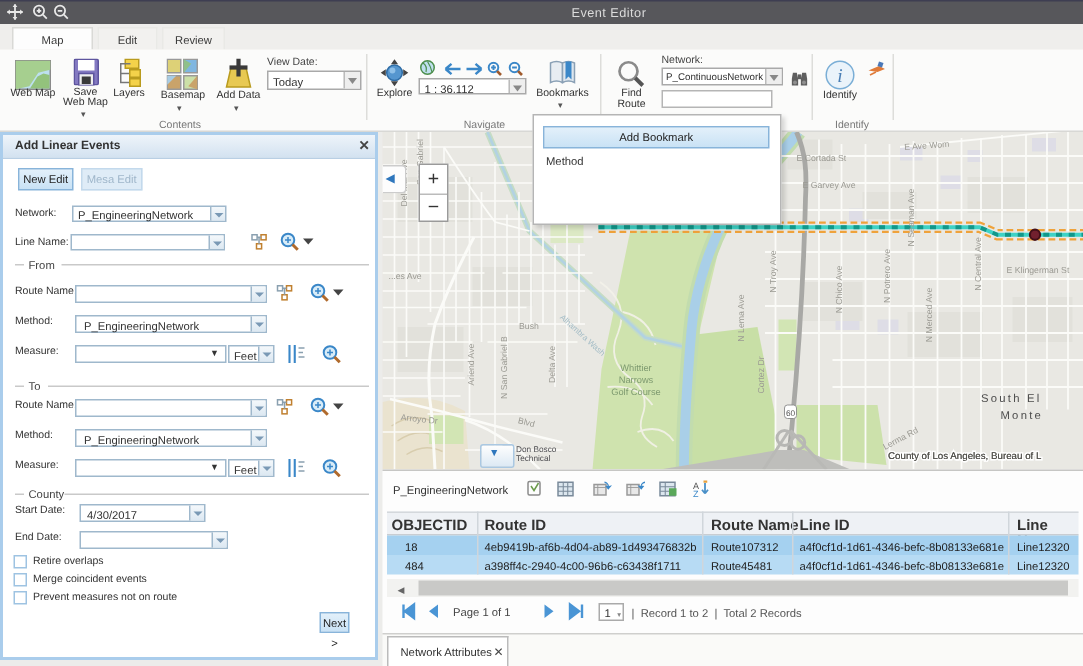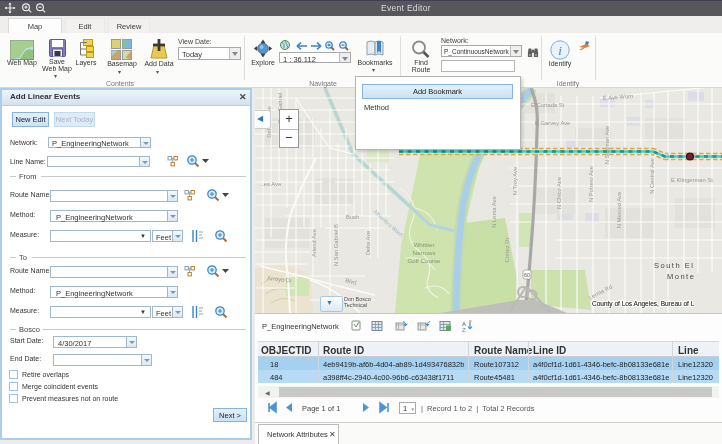--- a/index.html
+++ b/index.html
@@ -403,21 +403,21 @@
   <div class="abs" style="left:65px;top:208px;width:21px;height:14px;background:linear-gradient(#fefefe,#dce9f4);border:1px solid #aac8e2;border-radius:2px">
         <span style="position:absolute;left:5px;top:2px;font-size:7px;color:#2f77bd">▼</span>
       </div>
   </div>
 
   <div class="abs" id="lpanel">
     <div class="abs" id="lp-head"></div>
     <div class="abs" id="lp-title">Add Linear Events</div>
     <div class="abs" id="lp-x">✕</div>
     <div class="abs btn-blue" style="left:10px;top:22px;width:37px;height:15px;line-height:14px;font-weight:normal">New Edit</div>
-    <div class="abs" style="left:52px;top:22px;width:41px;height:15px;line-height:14px;background:#dfecf7;border:1px solid #c3d9ec;box-sizing:border-box;text-align:center;font-size:7.5px;color:#9fb6ca">Next Today</div>
+    <div class="abs" style="left:52px;top:22px;width:41px;height:15px;line-height:14px;background:#dfecf7;border:1px solid #c3d9ec;box-sizing:border-box;text-align:center;font-size:7.5px;color:#9fb6ca">Mesa Edit</div>
     <div class="abs lbl" style="left:8px;top:49px">Network:</div>
     <div class="fld" style="left:46px;top:47px;width:103px;height:11px">
         <span style="position:absolute;left:3px;top:1px">P_EngineeringNetwork</span>
         <span class="arr"></span>
       </div>
     <div class="abs lbl" style="left:8px;top:68px">Line Name:</div>
     <div class="fld" style="left:45px;top:66px;width:103px;height:11px">
         <span class="arr"></span>
       </div>
     <svg class="abs" style="left:165px;top:65px" width="12" height="13" viewBox="0 0 12 13">
@@ -527,39 +527,39 @@
           <path d="M8,3 h4 M8,6 h3 M8,9 h4"></path>
         </g>
       </svg>
     <svg class="abs" style="left:212px;top:215px" width="14" height="14" viewBox="0 0 14 14">
         <circle cx="6" cy="6" r="4.2" fill="#d8ecf8" stroke="#3a87c8" stroke-width="1.3"></circle>
         <path d="M9,9 L12.5,12.5" stroke="#b06a2c" stroke-width="2"></path>
         <path d="M4,6 h4 M6,4 v4" stroke="#3a87c8"></path>
       </svg>
     <div class="grpsep" style="left:8px;top:235px;width:236px">
         <span class="l1" style="left:0;width:6px"></span>
-        <span style="position:absolute;left:9px;top:0">Bosco</span>
+        <span style="position:absolute;left:9px;top:0">County</span>
         <span class="l1" style="left:33px;width:203px"></span>
       </div>
     <div class="abs lbl" style="left:8px;top:247px">Start Date:</div>
     <div class="fld" style="left:51px;top:246px;width:84px;height:12px">
         <span style="position:absolute;left:4px;top:1.5px">4/30/2017</span>
         <span class="arr"></span>
       </div>
     <div class="abs lbl" style="left:8px;top:265px">End Date:</div>
     <div class="fld" style="left:51px;top:264px;width:99px;height:12px">
         <span class="arr"></span>
       </div>
     <div class="chk" style="left:7px;top:280px"></div>
     <div class="abs lbl" style="left:20px;top:281px">Retire overlaps</div>
     <div class="chk" style="left:7px;top:292px"></div>
     <div class="abs lbl" style="left:20px;top:293px">Merge coincident events</div>
     <div class="chk" style="left:7px;top:304px"></div>
     <div class="abs lbl" style="left:20px;top:305px">Prevent measures not on route</div>
-    <div class="abs btn-blue" style="left:211px;top:318px;width:34px;height:14px;line-height:13px">Next &gt;</div>
+    <div class="abs btn-blue" style="left:211px;top:318px;width:20px;height:14px;line-height:13px">Next &gt;</div>
   </div>
 
   <div class="abs" id="btable">
     <div class="abs" style="left:7px;top:8px;font-size:7.5px;color:#333">P_EngineeringNetwork</div>
     <svg class="abs" style="left:96px;top:6px" width="125" height="12" viewBox="0 0 125 12">
       <g fill="none" stroke="#8a8a8a">
           <rect x="1" y="1" width="8" height="9" rx="1"></rect>
           <path d="M3,4 l2,3 3,-5" stroke="#6a9a4a"></path>
         </g>
       <g>

